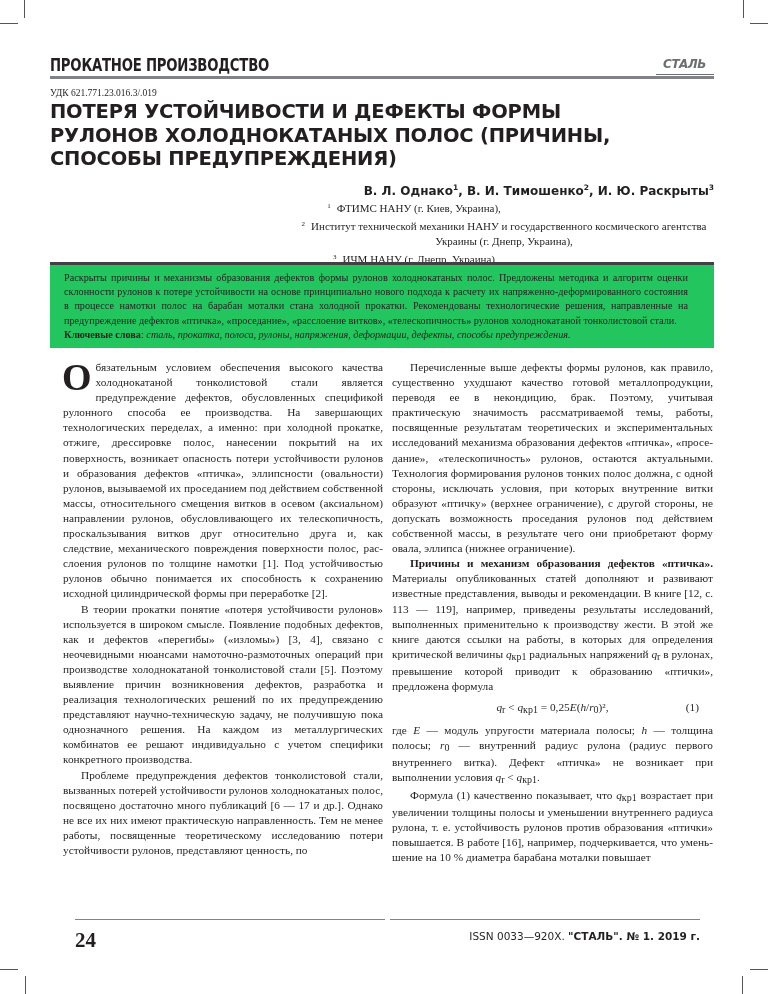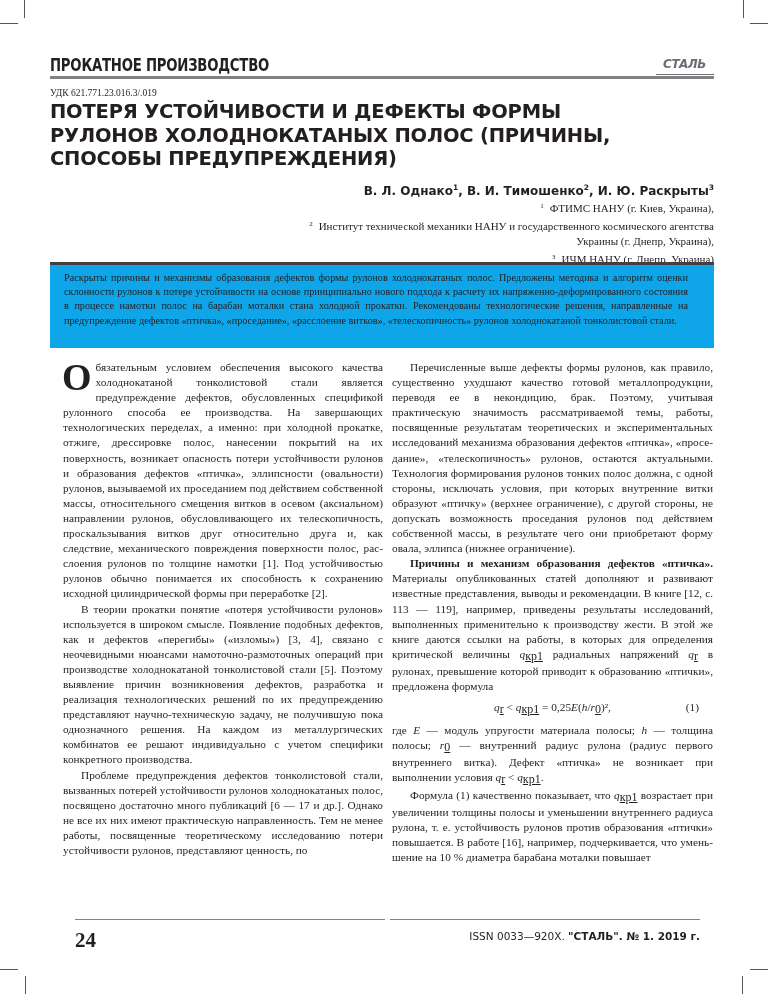--- a/index.html
+++ b/index.html
@@ -23,44 +23,44 @@
   .header-rule { position: absolute; left: 0; top: 76px; width: 664px; height: 3px; background: #808285; }
 
   .udk { position: absolute; left: 0; top: 88px; font-size: 9.5px; color: #231f20; }
 
   .title { position: absolute; left: 0; top: 100px; width: 620px; font-family: "DejaVu Sans", sans-serif;
      font-weight: bold; font-size: 19.5px; line-height: 23.5px; color: #231f20; letter-spacing: -0.2px; }
 
   .authors { position: absolute; right: 0; top: 183px; font-family: "DejaVu Sans", sans-serif;
      font-weight: bold; font-size: 12px; color: #231f20; white-space: nowrap; }
   .authors sup { font-size: 7.5px; }
-  .affils { position: absolute; right: 0; top: 199px; width: 600px; text-align: right;
+  .affils { position: absolute; right: 0; top: 199px; width: 600px; text-align: center;
      font-size: 11px; line-height: 15.5px; }
   .affils sup { font-size: 7px; margin-right: 6px; vertical-align: 4px; }
 
   .abstract { position: absolute; left: 0; top: 262px; width: 664px; height: 86px;
-     background: #0ea5e9; border-top: 3px solid #414042; box-sizing: border-box; padding: 6px 26px 0 14px;
+     background: #22c55e; border-top: 3px solid #414042; box-sizing: border-box; padding: 6px 26px 0 14px;
      font-size: 10.2px; line-height: 14.2px; text-align: justify; }
   .abstract .kw-label { font-weight: bold; }
   .abstract .kw { font-style: italic; }
 
   .col { position: absolute; top: 360px; width: 320px; font-size: 11.3px; line-height: 15.1px;
      text-align: justify; hyphens: manual; }
   .col-left { left: 13px; }
   .col-right { left: 342px; width: 321px; }
   .col p { margin: 0; text-indent: 18px; }
   .col p.noindent { text-indent: 0; }
   .dropcap { float: left; font-family: "Liberation Serif", serif; font-weight: bold; font-size: 38px;
      line-height: 30px; margin: 2px 4px 0 -1px; color: #231f20; }
   .bold-run { font-weight: bold; }
   .formula { text-align: center; text-indent: 0 !important; position: relative; margin: 6px 0 6px 0 !important;
      font-style: normal; }
   .formula .eqno { position: absolute; right: 14px; top: 0; }
   .it { font-style: italic; }
-  .sub { font-size: 12px; vertical-align: -2px; font-style: normal; text-decoration: underline; }
+  .sub { font-size: 10px; vertical-align: -2px; font-style: normal; }
 
   .footer-rule-left { position: absolute; left: 75px; top: 919px; width: 310px; height: 1px; background: #808285; }
   .footer-rule-right { position: absolute; left: 390px; top: 919px; width: 310px; height: 1px; background: #808285; }
   .page-num { position: absolute; left: 75px; top: 928px; font-weight: bold; font-size: 21px; }
   .footer-journal { position: absolute; right: 68px; top: 930px; font-family: "DejaVu Sans", sans-serif;
      font-size: 10.5px; color: #231f20; white-space: nowrap; }
   .footer-journal b { font-weight: bold; }
 </style>
 </head>
 <body>
@@ -93,20 +93,21 @@
   </div>
 
   <div class="affils">
     <div><sup>1</sup><span>ФТИМС НАНУ (г. Киев, Украина),</span></div>
     <div style="padding-left:180px;"><sup>2</sup><span>Институт технической механики НАНУ и государственного космического агентства Украины (г. Днепр, Украина),</span></div>
     <div><sup>3</sup><span>ИЧМ НАНУ (г. Днепр, Украина)</span></div>
   </div>
 
   <div class="abstract">
     <div>Раскрыты причины и механизмы образования дефектов формы рулонов холоднокатаных полос. Предложены методи­ка и алгоритм оценки склонности рулонов к потере устойчивости на основе принципиально нового подхода к расчету их напряженно-деформированного состояния в процессе намотки полос на барабан моталки стана холодной прокат­ки. Рекомендованы технологические решения, направленные на предупреждение дефектов «птичка», «проседание», «расслоение витков», «телескопичность» рулонов холоднокатаной тонколистовой стали.</div>
+    <div><span class="kw-label">Ключевые слова</span>: <span class="kw">сталь, прокатка, полоса, рулоны, напряжения, деформации, дефекты, способы предупреждения.</span></div>
   </div>
 </div>
 
 <div class="col col-left" style="left:63px;">
   <p class="noindent"><span class="dropcap">О</span><span>бязательным условием обеспечения высокого качества холоднокатаной тонколистовой стали является предупреждение дефектов, обусловленных спецификой рулонного способа ее производства. На завершающих технологических переделах, а именно: при холодной прокатке, отжиге, дрессировке полос, нанесении покрытий на их поверхность, возникает опасность потери устойчивости рулонов и образова­ния дефектов «птичка», эллипсности (овальности) рулонов, вызываемой их проседанием под действием собственной массы, относительного смещения вит­ков в осевом (аксиальном) направлении рулонов, об­условливающего их телескопичность, проскальзыва­ния витков друг относительно друга и, как следствие, механического повреждения поверхности полос, рас­слоения рулонов по толщине намотки [1]. Под устой­чивостью рулонов обычно понимается их способность к сохранению исходной цилиндрической формы при переработке [2].</span></p>
   <p>В теории прокатки понятие «потеря устойчивости рулонов» используется в широком смысле. Появле­ние подобных дефектов, как и дефектов «перегибы» («изломы») [3, 4], связано с неочевидными нюансами намоточно-размоточных операций при производстве холоднокатаной тонколистовой стали [5]. Поэтому выявление причин возникновения дефектов, разра­ботка и реализация технологических решений по их предупреждению представляют научно-техническую задачу, не получившую пока однозначного решения. На каждом из металлургических комбинатов ее реша­ют индивидуально с учетом специфики конкретного производства.</p>
   <p>Проблеме предупреждения дефектов тонколисто­вой стали, вызванных потерей устойчивости рулонов холоднокатаных полос, посвящено достаточно много публикаций [6 — 17 и др.]. Однако не все их них имеют практическую направленность. Тем не менее работы, посвященные теоретическому исследованию потери устойчивости рулонов, представляют ценность, по­</p>
 </div>
 
 <div class="col col-right" style="left:392px;">

